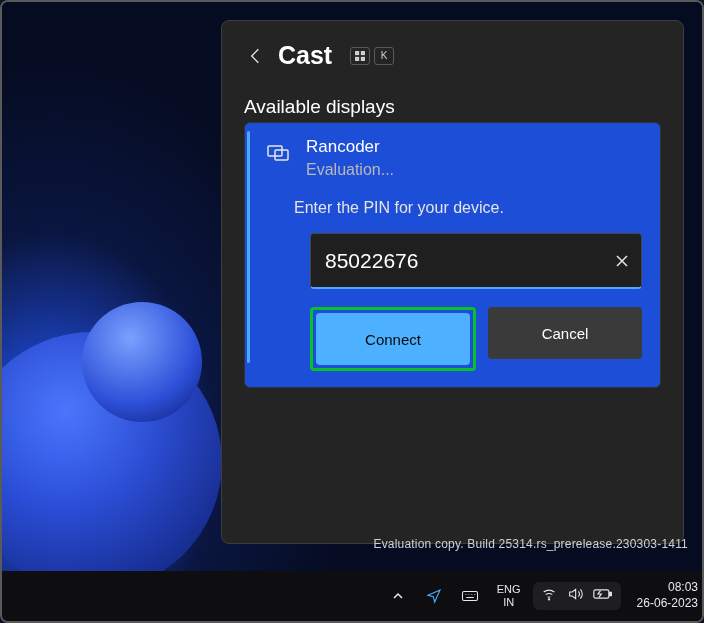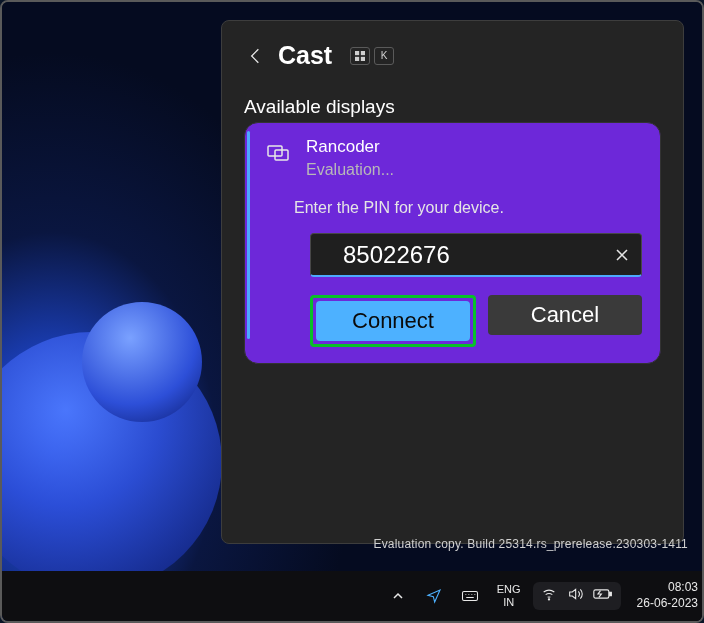--- a/index.html
+++ b/index.html
@@ -16,35 +16,35 @@
     
     .flyout{position:absolute;left:219px;top:18px;width:463px;height:524px;background:#242424;border:1px solid #3d3d3d;border-radius:8px;color:#fff;padding:20px 22px 18px}
     .flyout-header{display:flex;align-items:center;gap:12px;margin-bottom:26px}
     .back{width:22px;height:22px;color:#e5e5e5;display:flex;align-items:center;justify-content:center}
     .title{font-size:25px;font-weight:600}
     .kbd-group{display:flex;gap:4px;margin-left:6px}
     .kbd{border:1px solid #5a5a5a;border-radius:3px;min-width:20px;height:18px;display:flex;align-items:center;justify-content:center;font-size:10px;color:#cfcfcf;padding:0 2px}
     .kbd svg{width:10px;height:10px}
     .section-title{font-size:19px;font-weight:400;margin-bottom:4px}
 
-    .device{display:flex;background:#6d28d9;border:1px solid #333;border-radius:14px;padding:0 0 16px 0;position:relative}
+    .device{display:flex;background:#1d4ed8;border:1px solid #333;border-radius:6px;padding:0 0 16px 0;position:relative}
     .indicator{width:3px;background:#4ca9ff;border-radius:3px;margin:8px 0;margin-left:2px}
     .dev-body{flex:1;padding:14px 18px 0 16px}
     .dev-top{display:flex;gap:16px}
     .dev-icon{margin-top:4px;color:#e7e7e7}
     .dev-name{font-size:17px;color:#fff}
     .dev-status{font-size:16px;color:#b8b8b8;margin-top:4px}
     .dev-prompt{font-size:16px;color:#e5e5e5;margin-top:20px;margin-left:28px}
 
     .pin-row{position:relative;margin:16px 0 0 44px}
-    .pin-input{width:100%;height:44px;background:#1f1f1f;border:1px solid #474747;border-bottom:2px solid #4ca9ff;border-radius:4px;color:#fff;font-size:24px;padding:0 44px 0 32px;outline:none}
+    .pin-input{width:100%;height:56px;background:#1f1f1f;border:1px solid #474747;border-bottom:2px solid #4ca9ff;border-radius:4px;color:#fff;font-size:21px;padding:0 44px 0 14px;outline:none}
     .clear-x{position:absolute;right:10px;top:50%;transform:translateY(-50%);color:#e5e5e5;font-size:18px;line-height:1;display:flex;align-items:center;justify-content:center;width:20px;height:20px}
 
     .btn-row{display:flex;gap:12px;margin:18px 0 0 44px}
-    .btn{flex:1;height:40px;border:none;border-radius:4px;font-size:22px;display:flex;align-items:center;justify-content:center}
+    .btn{flex:1;height:52px;border:none;border-radius:4px;font-size:15px;display:flex;align-items:center;justify-content:center}
     .btn-connect{background:#4db1ff;color:#0a0a0a}
     .btn-cancel{background:#3a3a3a;color:#fff}
     .connect-hi{position:relative;border:3px solid #09c029;border-radius:4px;padding:3px}
 
     .watermark{position:absolute;right:14px;bottom:68px;color:#d0d0d0;font-size:12px;text-align:right;letter-spacing:.2px;line-height:1.5}
 
     
     .taskbar{position:absolute;left:0;right:0;bottom:0;height:50px;background:#0e0e11;display:flex;align-items:center;justify-content:flex-end;padding:0 0;gap:6px;color:#e8e8e8}
     .tray-btn{width:30px;height:30px;display:flex;align-items:center;justify-content:center;border-radius:4px}
     .tray-group{display:flex;align-items:center;gap:10px;background:#1e1e22;border-radius:6px;padding:4px 8px}

